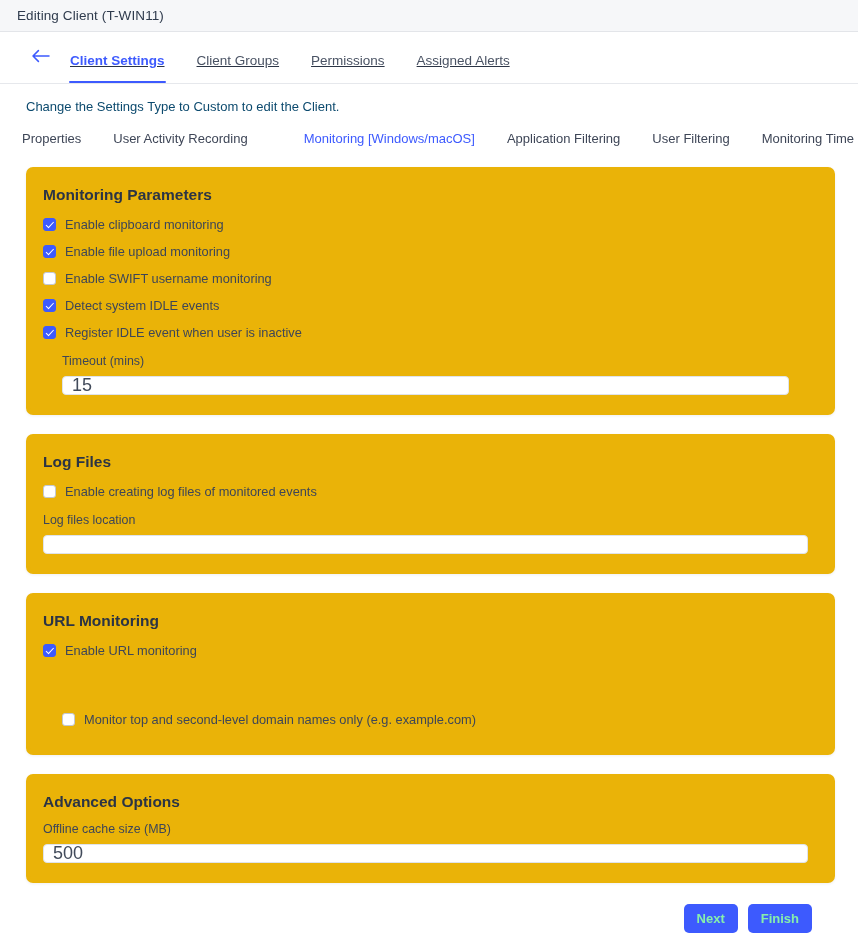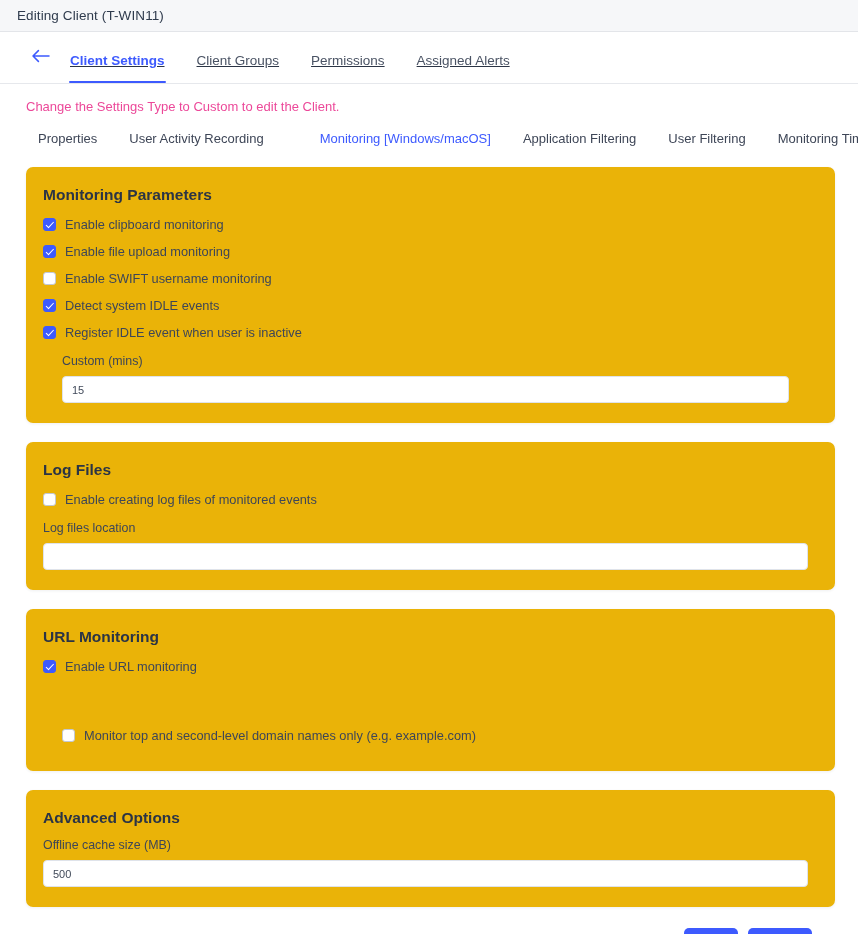--- a/index.html
+++ b/index.html
@@ -66,29 +66,29 @@
     position: absolute;
     left: -1px; right: -1px; bottom: 0;
     height: 2.5px;
     background: #3d5afe;
     border-radius: 2px;
   }
 
   
   .notice {
     font-size: 13px;
-    color: #ec4899;
+    color: #0c4a6e;
     padding: 15px 0 0 26px;
   }
 
   
   .subnav {
     display: flex;
     align-items: flex-start;
-    padding: 17px 0 0 38px;
+    padding: 17px 0 0 22px;
     font-size: 13px;
     gap: 32px;
   }
   .subnav-tab {
     color: #3e4657;
     cursor: pointer;
     white-space: nowrap;
   }
   .subnav-tab.active { color: #3d5afe; margin-left: 24px; }
 
@@ -152,26 +152,26 @@
   .field { margin-top: 11px; }
   .field.indent { padding-left: 19px; padding-right: 19px; }
   .field-label {
     font-size: 12.4px;
     color: #3e4657;
     margin-bottom: 8px;
   }
   .input {
     display: block;
     width: 100%;
-    height: 27px;
+    height: 19px;
     border: 1px solid #dfe3ea;
     border-radius: 4px;
     background: #ffffff;
     font-family: "Liberation Sans", sans-serif;
-    font-size: 11px;
+    font-size: 18px;
     color: #414a5a;
     padding: 0 9px;
     outline: none;
   }
   .input::placeholder { color: #a9b0bd; }
 
   
   .actions {
     display: flex;
     justify-content: flex-end;
@@ -258,21 +258,21 @@
       <span class="cb checked"></span>
       <span class="cb-label">Detect system IDLE events</span>
     </div>
 
     <div class="cb-row">
       <span class="cb checked"></span>
       <span class="cb-label">Register IDLE event when user is inactive</span>
     </div>
 
     <div class="field indent">
-      <div class="field-label">Custom (mins)</div>
+      <div class="field-label">Timeout (mins)</div>
       <input class="input" type="text" value="15" style="">
     </div>
   </div>
 
   <div class="card">
     <div class="card-title">Log Files</div>
 
     <div class="cb-row">
       <span class="cb"></span>
       <span class="cb-label">Enable creating log files of monitored events</span>

